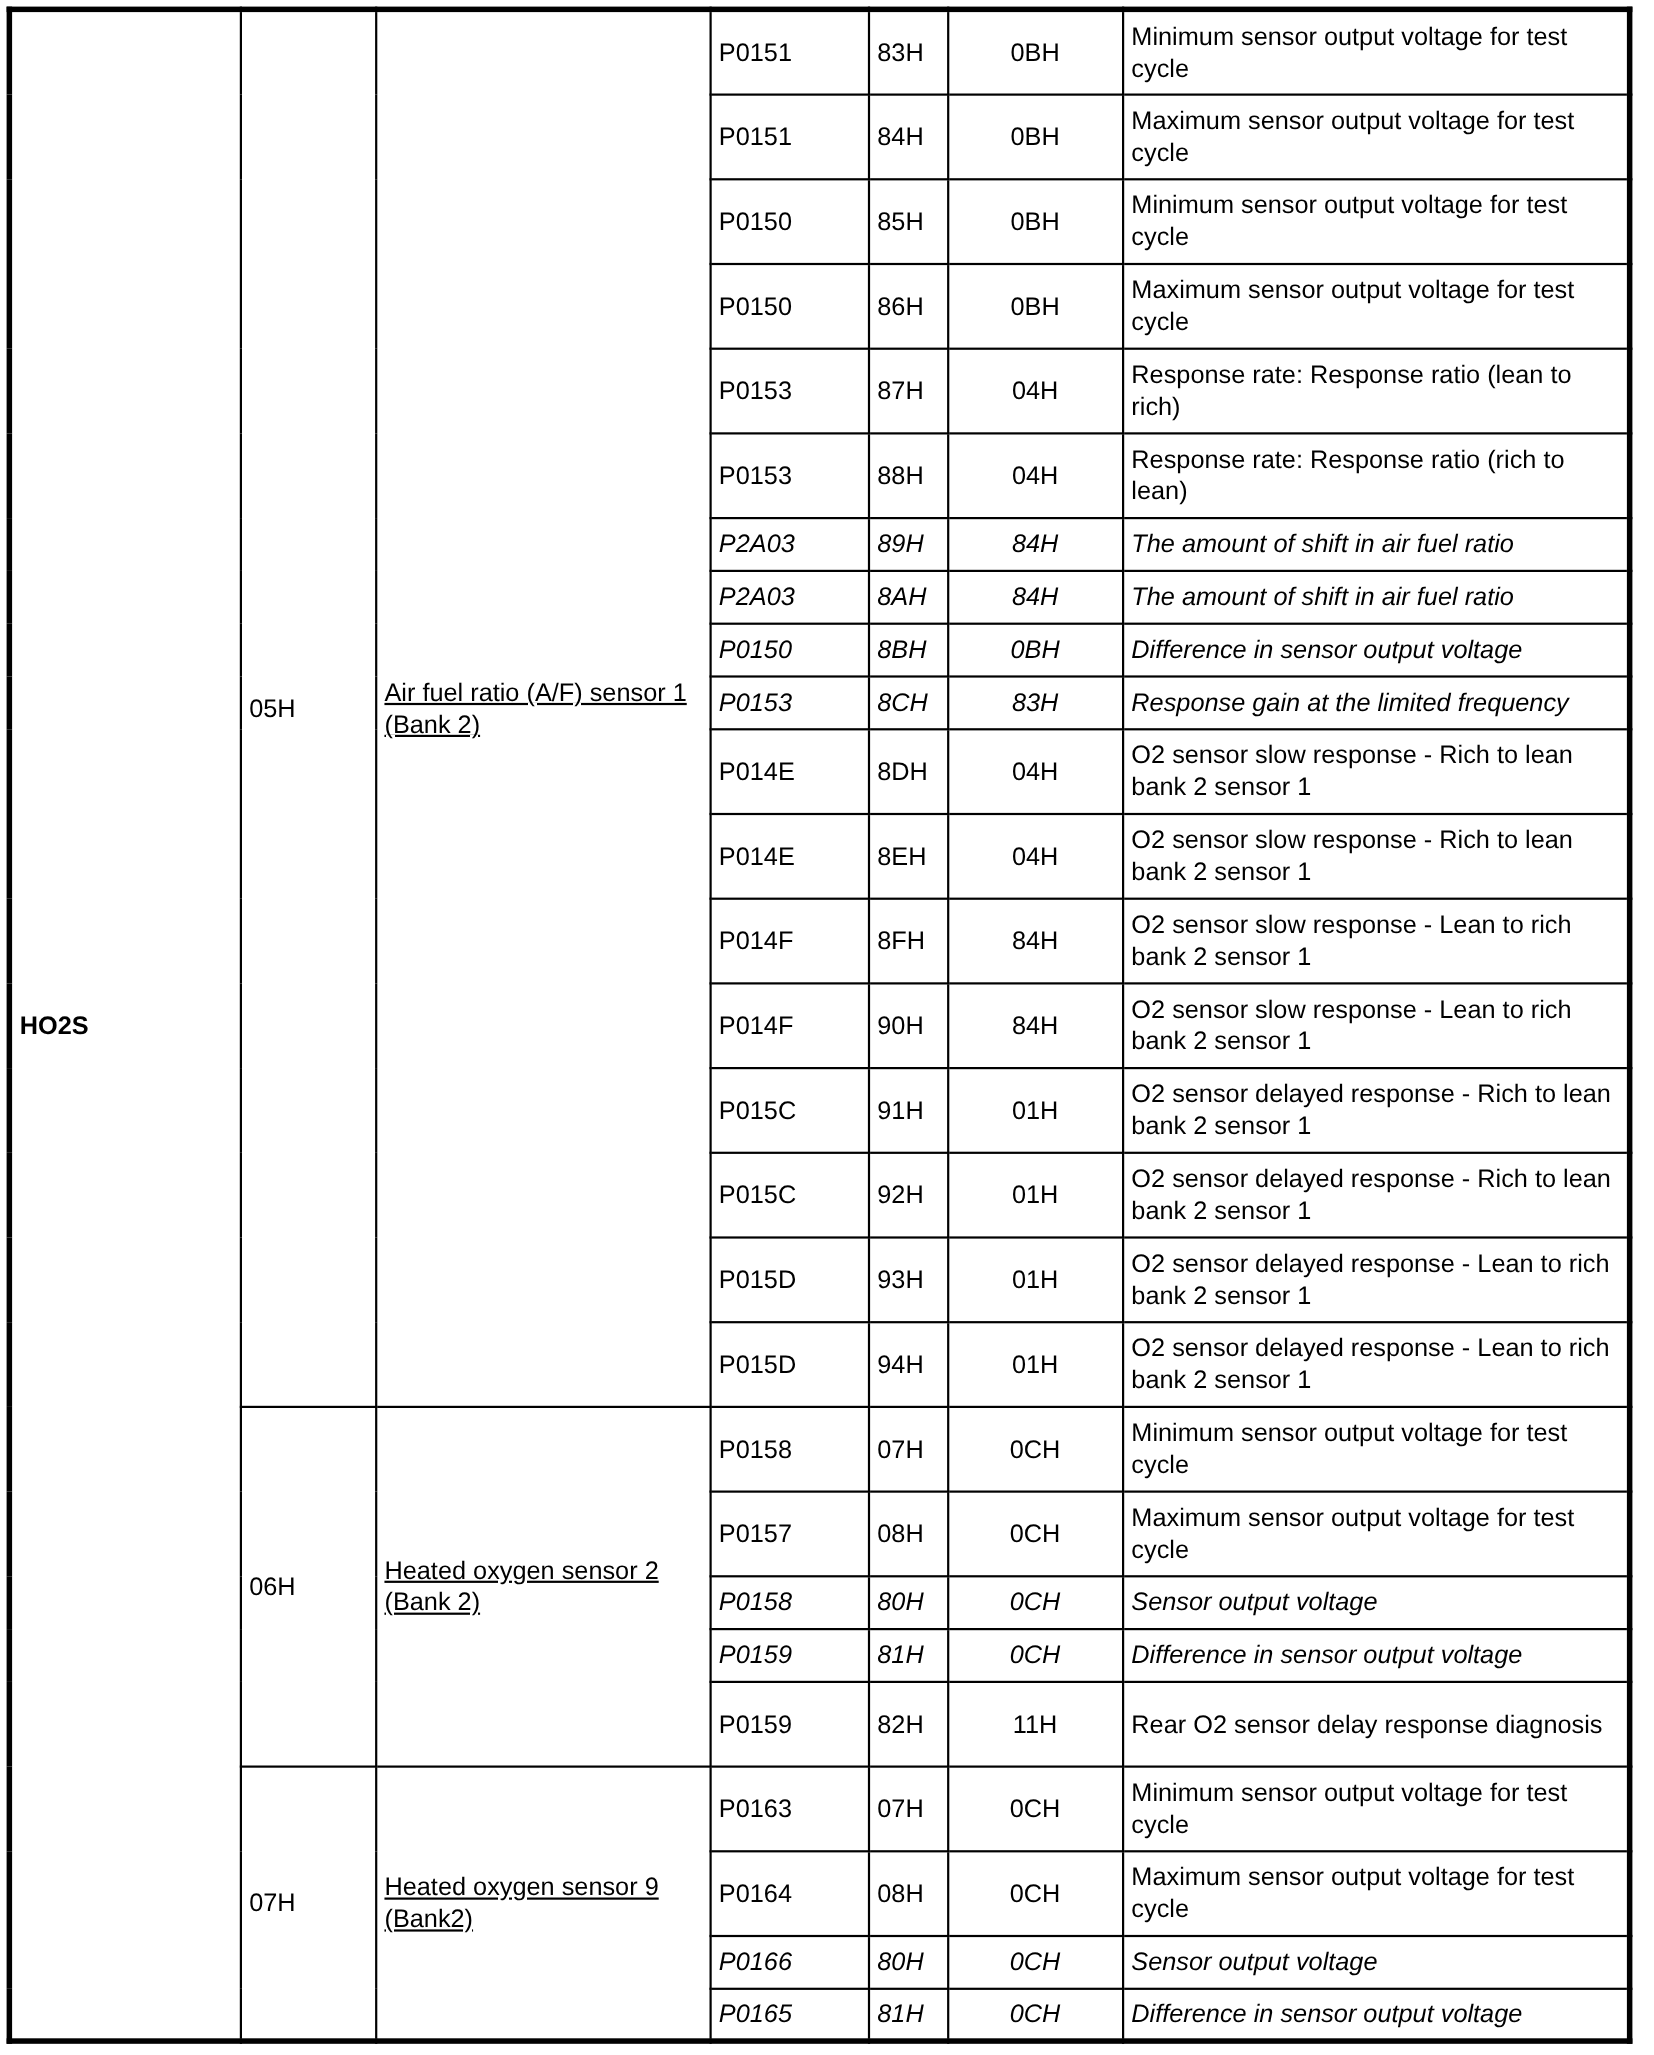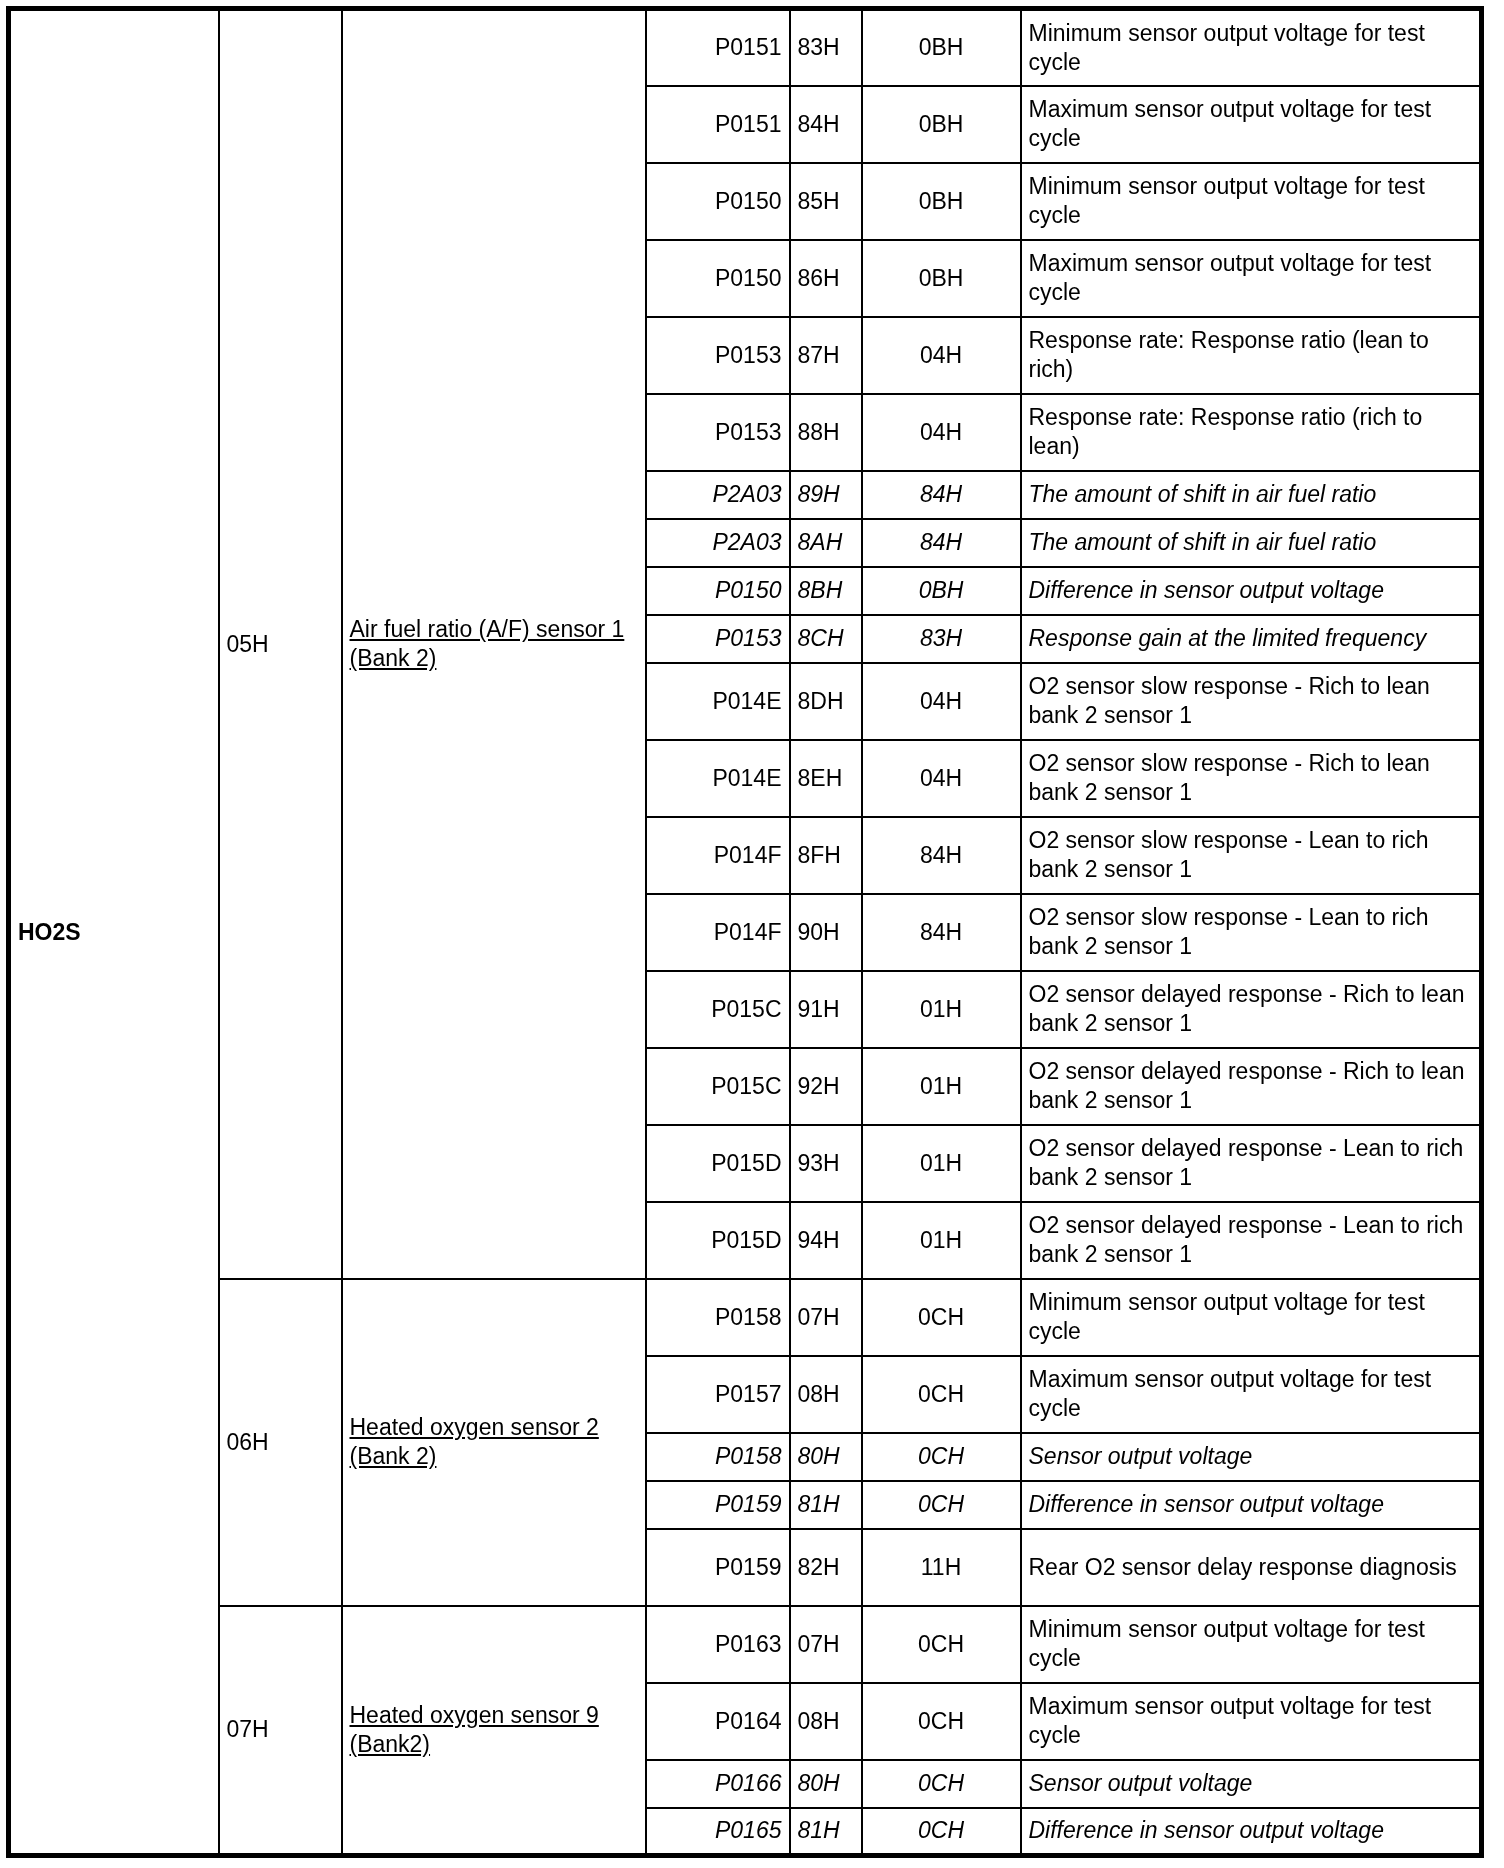--- a/index.html
+++ b/index.html
@@ -16,21 +16,21 @@
   }
   table.dtc td {
     border: 2px solid #000;
     padding: 0 7px;
     line-height: 29px;
     vertical-align: middle;
   }
   td.c-sys { text-align: left; padding-left: 8px; font-weight: bold; }
   td.c-tid { text-align: left; }
   td.c-comp { text-align: left; padding-left: 8px; text-decoration: underline; }
-  td.c-dtc { text-align: right; margin-left: 16px; }
+  td.c-dtc { text-align: left; margin-left: 16px; }
   td.c-cid { text-align: left; padding-left: 8px; }
   td.c-unit { text-align: center; }
   td.c-desc { text-align: left; padding-left: 8px; }
   tr.two { height: 77px; }
   tr.one { height: 48px; font-style: italic; }
 </style>
 </head>
 <body>
 
 <table class="dtc">

